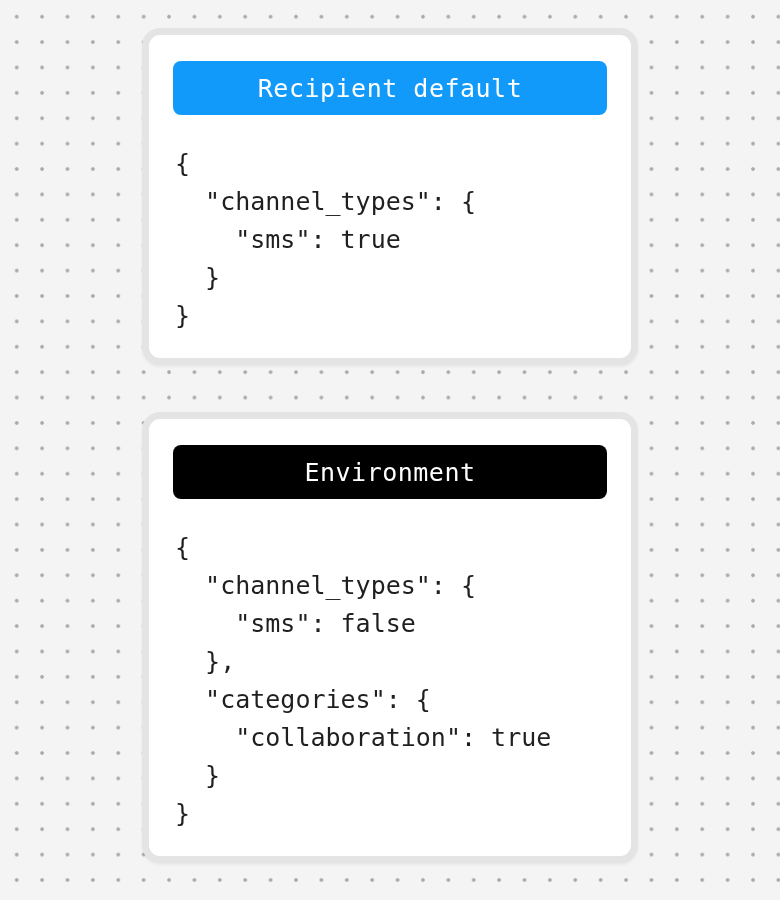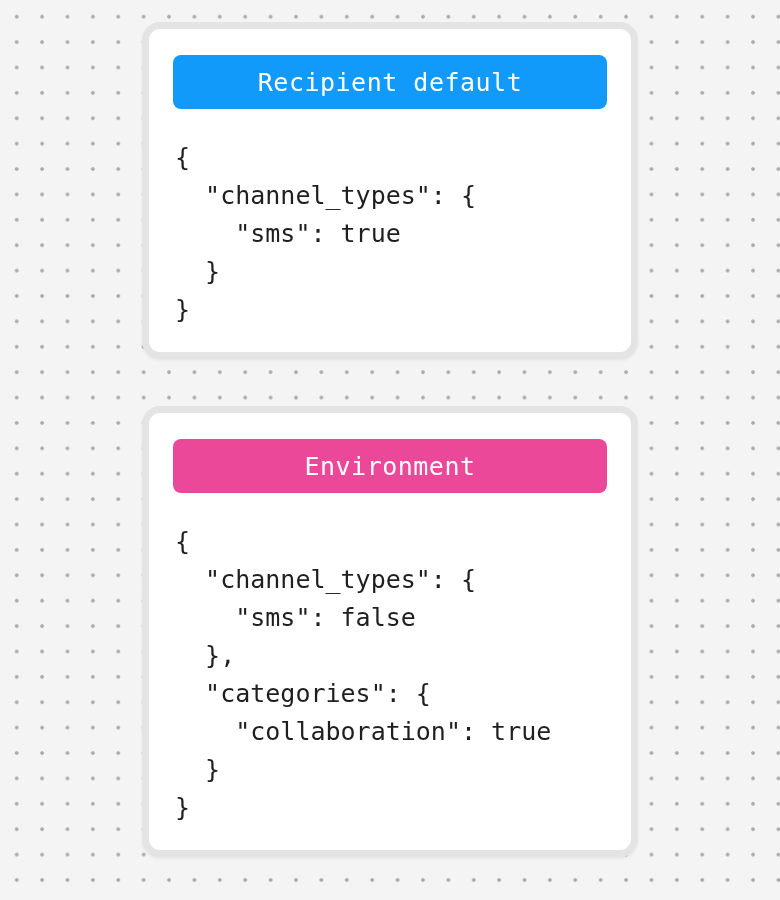--- a/index.html
+++ b/index.html
@@ -23,21 +23,21 @@
   .card {
     box-sizing: border-box;
     width: 496px;
     margin: 0 auto;
     background: #ffffff;
     border: 7px solid #e4e4e4;
     border-radius: 18px;
     padding: 26px 24px 23px 24px;
     box-shadow: 0 2px 3px rgba(0,0,0,0.05);
   }
-  .card-1 { margin-top: 22px; }
+  .card-1 { margin-top: 28px; }
   .card-2 { margin-top: 47px; }
   .card-header {
     height: 54px;
     border-radius: 8px;
     display: flex;
     align-items: center;
     justify-content: center;
     color: #ffffff;
     font-family: "DejaVu Sans Mono", monospace;
     font-size: 25px;
@@ -63,21 +63,21 @@
   <section class="card card-1">
     <div class="card-header" style="background: rgb(18, 154, 250);">Recipient default</div>
     <pre class="code">{
   "channel_types": {
     "sms": true
   }
 }</pre>
   </section>
 
   <section class="card card-2">
-    <div class="card-header" style="background: #ec4899;">Environment</div>
+    <div class="card-header" style="background: #000000;">Environment</div>
     <pre class="code">{
   "channel_types": {
     "sms": false
   },
   "categories": {
     "collaboration": true
   }
 }</pre>
   </section>
 

